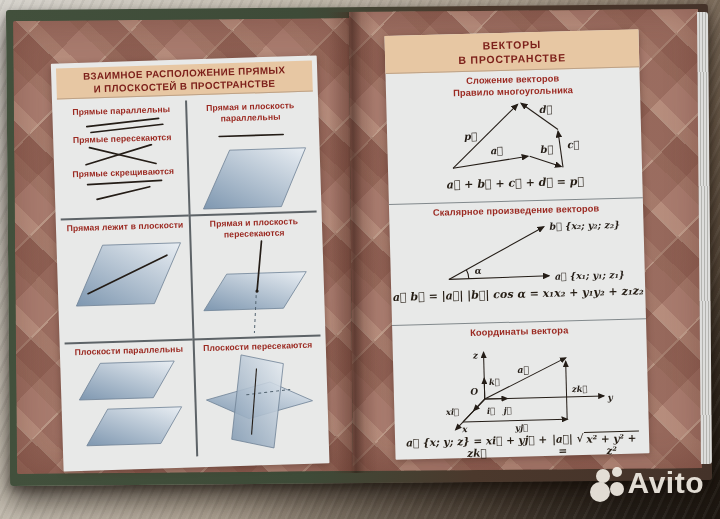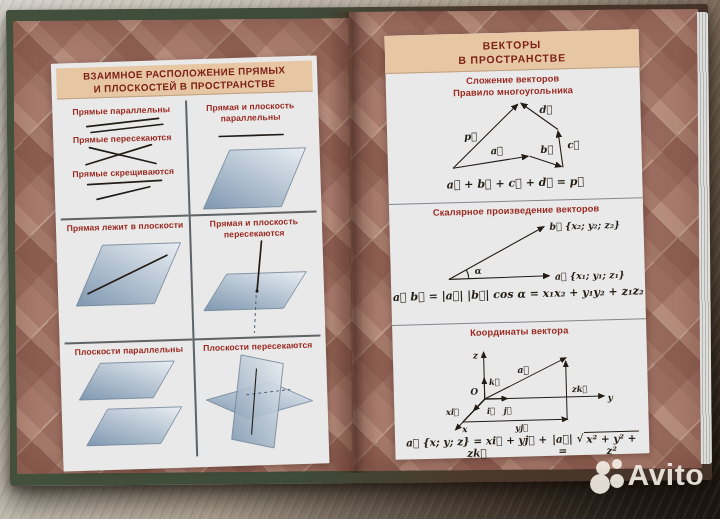--- a/index.html
+++ b/index.html
@@ -45,21 +45,21 @@
   .formula{font-family:"DejaVu Serif",serif;font-style:italic;font-weight:bold;font-size:11px;color:#261e15;text-align:center;}
   .frow{display:flex;justify-content:space-between;width:234px;align-items:flex-start;}
   .rad{display:inline-flex;align-items:flex-start;}
   .radicand{border-top:1.2px solid #261e15;padding-top:0.5px;}
   svg.diag{display:block;}
   svg .ln{stroke:#241d17;stroke-width:1.7;fill:none;stroke-linecap:round;}
   svg .thin{stroke:#241d17;stroke-width:1.1;fill:none;}
   svg .pl0{stroke:#6f8296;stroke-width:0.8;}
   svg .dash{stroke:#51626f;stroke-width:1;fill:none;stroke-dasharray:3 3;}
   svg text{font-family:"DejaVu Serif",serif;font-style:italic;font-weight:bold;fill:#241d17;}
-  .wm{position:absolute;right:16px;bottom:24px;display:flex;align-items:center;}
+  .wm{position:absolute;right:16px;bottom:16px;display:flex;align-items:center;}
   .wm .brand{font-weight:bold;font-size:30px;letter-spacing:0.5px;color:rgba(242,237,228,0.92);}
 </style>
 </head>
 <body>
 
 <div class="photo">
   <div class="book">
 
     <div class="page pl">
       <div class="card cl">

